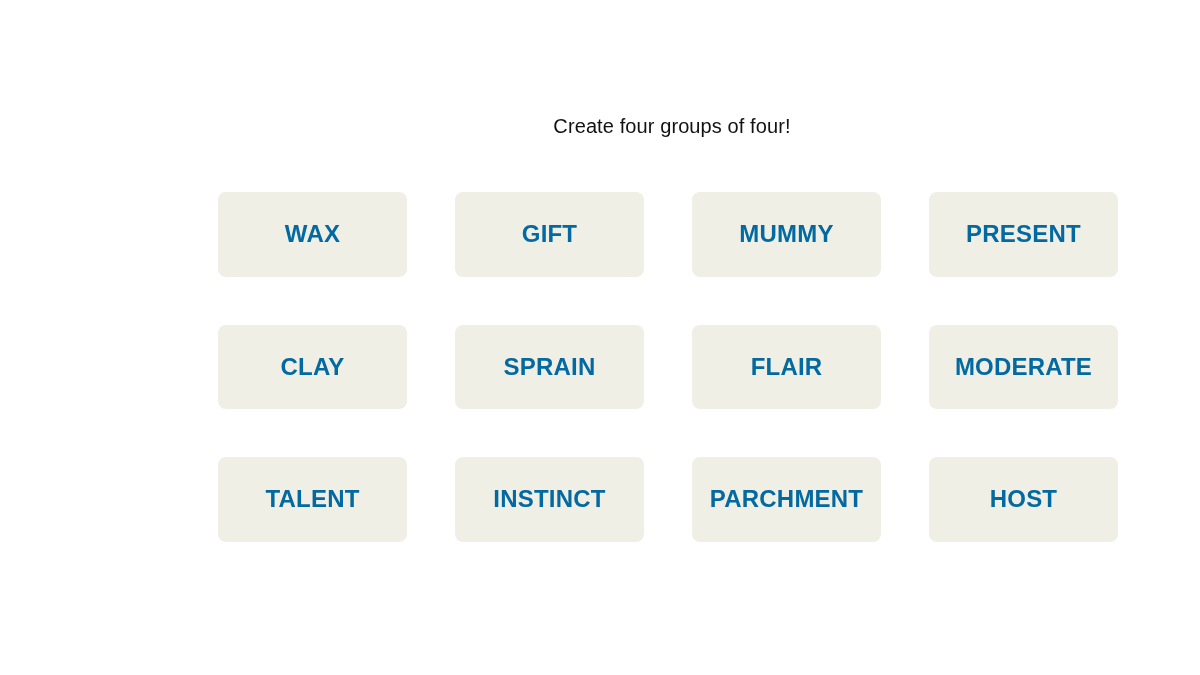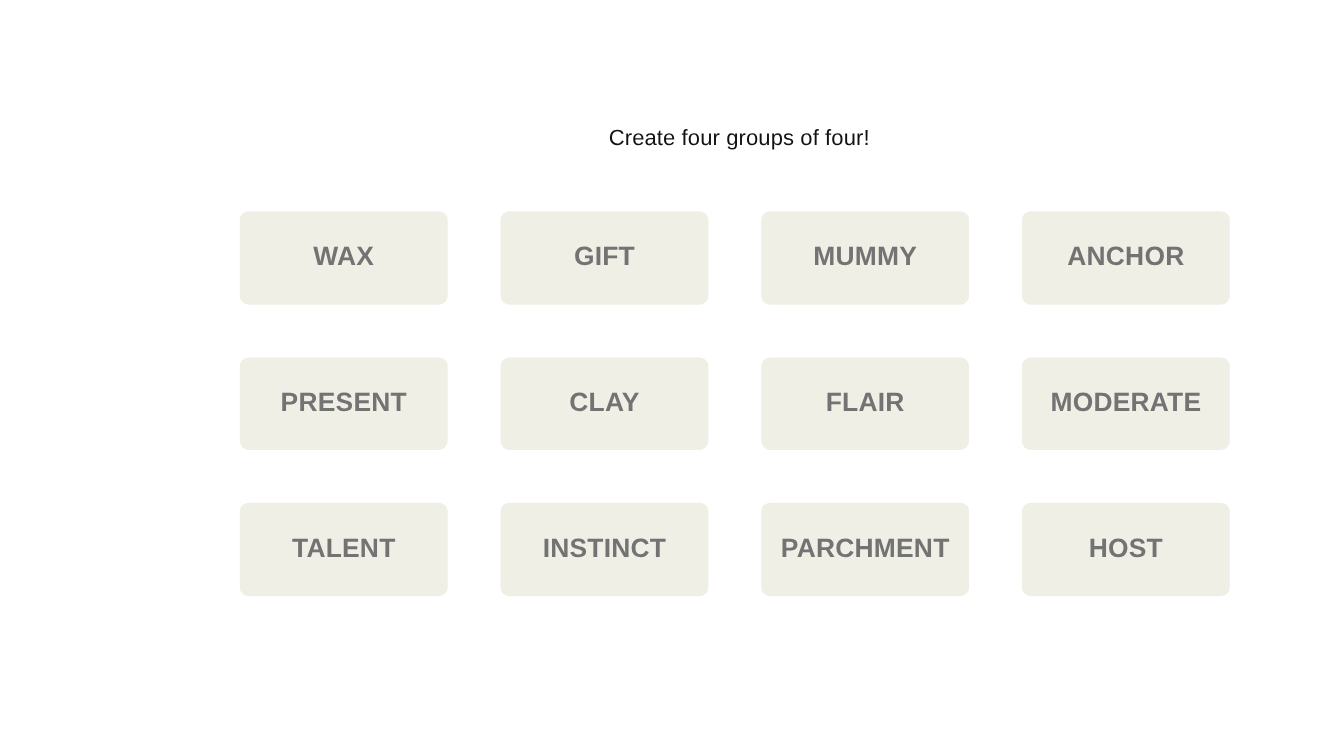--- a/index.html
+++ b/index.html
@@ -59,21 +59,21 @@
     cursor: pointer;
     padding: 2px 4px;
     overflow: hidden;
     font-family: "Liberation Sans", sans-serif;
   }
 
   .tile-label {
     font-size: 24px;
     font-weight: 700;
     line-height: 1;
-    color: #737373;
+    color: #0369a1;
     text-transform: uppercase;
     letter-spacing: 0.2px;
     text-align: center;
     white-space: nowrap;
     user-select: none;
   }
 </style>
 </head>
 <body>
 
@@ -85,31 +85,31 @@
 
     <div class="tile">
       <span class="tile-label">WAX</span>
     </div>
     <div class="tile">
       <span class="tile-label">GIFT</span>
     </div>
     <div class="tile">
       <span class="tile-label">MUMMY</span>
     </div>
-    <div class="tile">
-      <span class="tile-label">ANCHOR</span>
-    </div>
 
     <div class="tile">
       <span class="tile-label">PRESENT</span>
     </div>
     <div class="tile">
       <span class="tile-label">CLAY</span>
     </div>
 
+    <div class="tile">
+      <span class="tile-label">SPRAIN</span>
+    </div>
     <div class="tile">
       <span class="tile-label">FLAIR</span>
     </div>
     <div class="tile">
       <span class="tile-label">MODERATE</span>
     </div>
     <div class="tile">
       <span class="tile-label">TALENT</span>
     </div>
 

